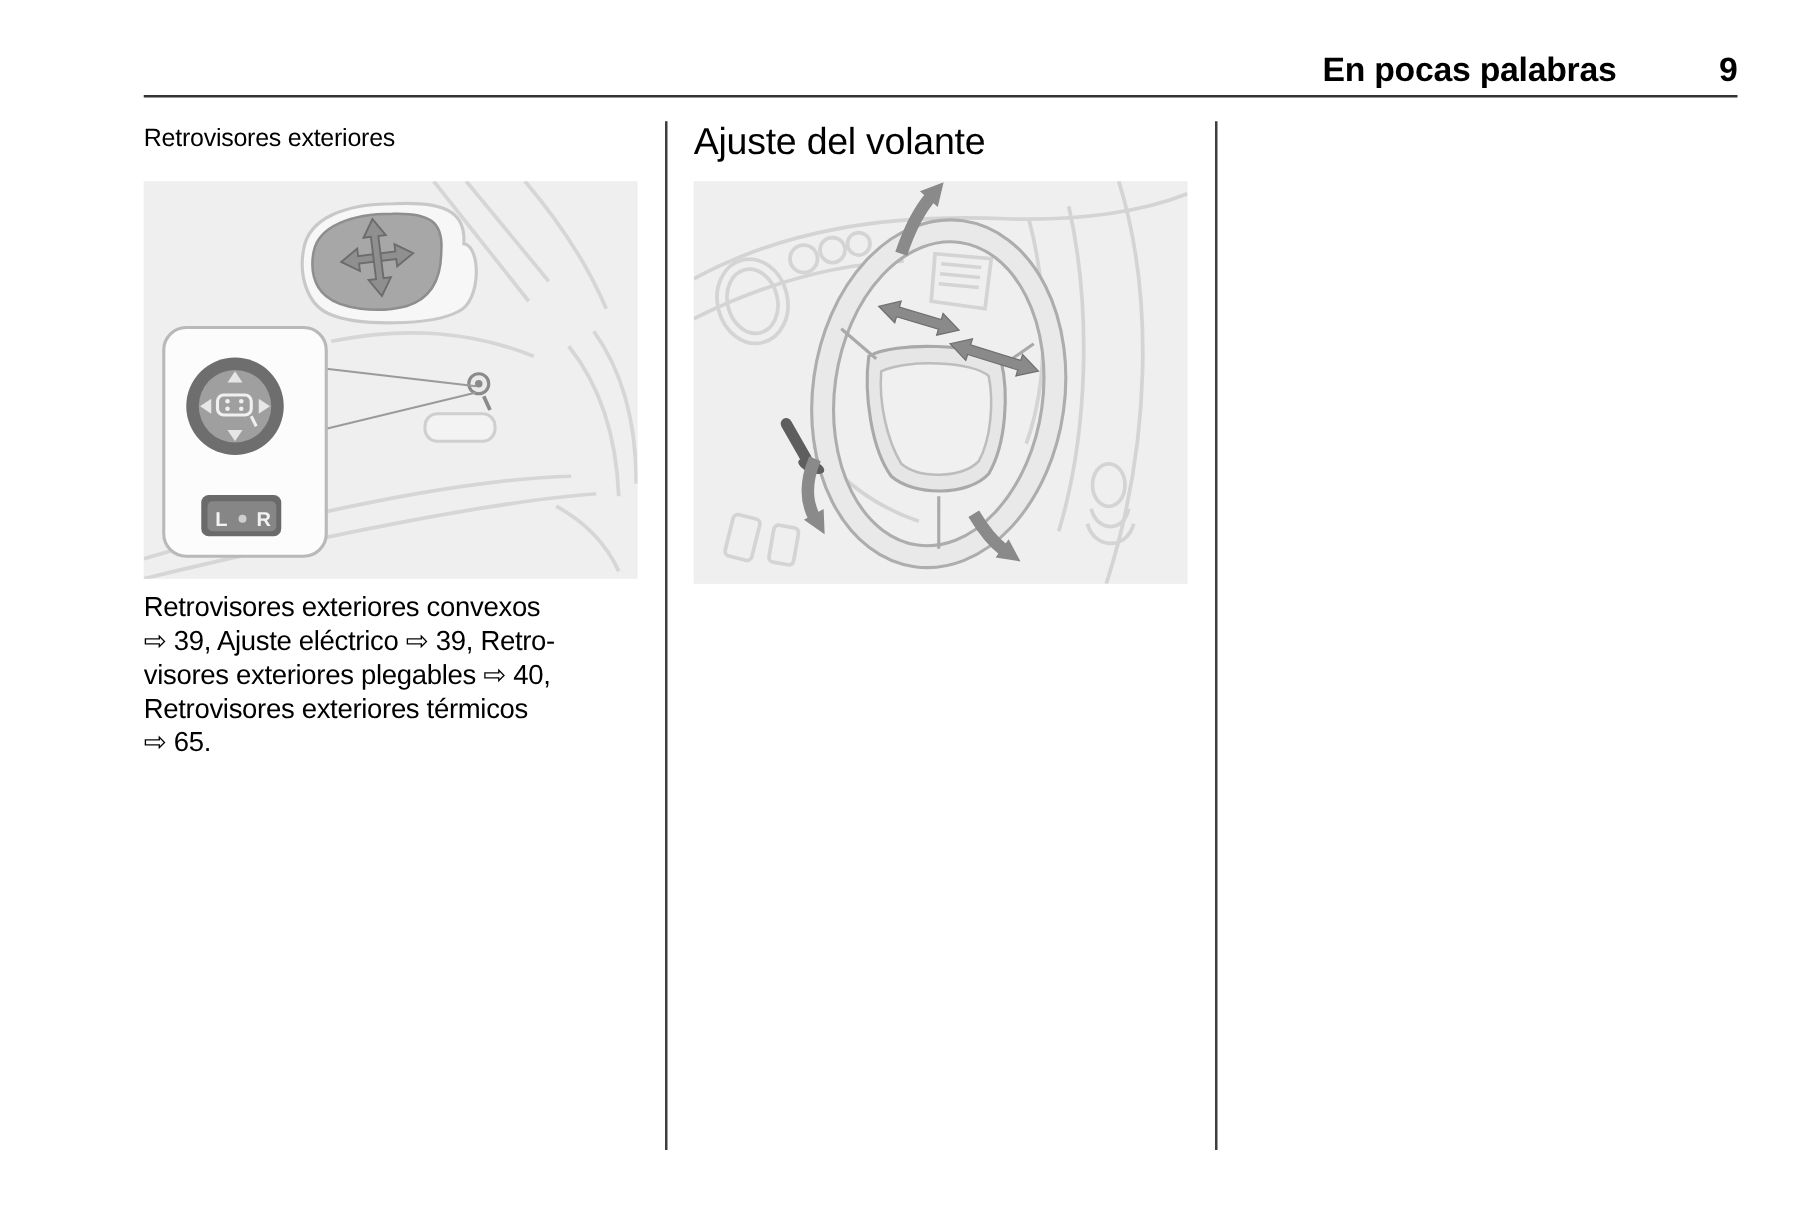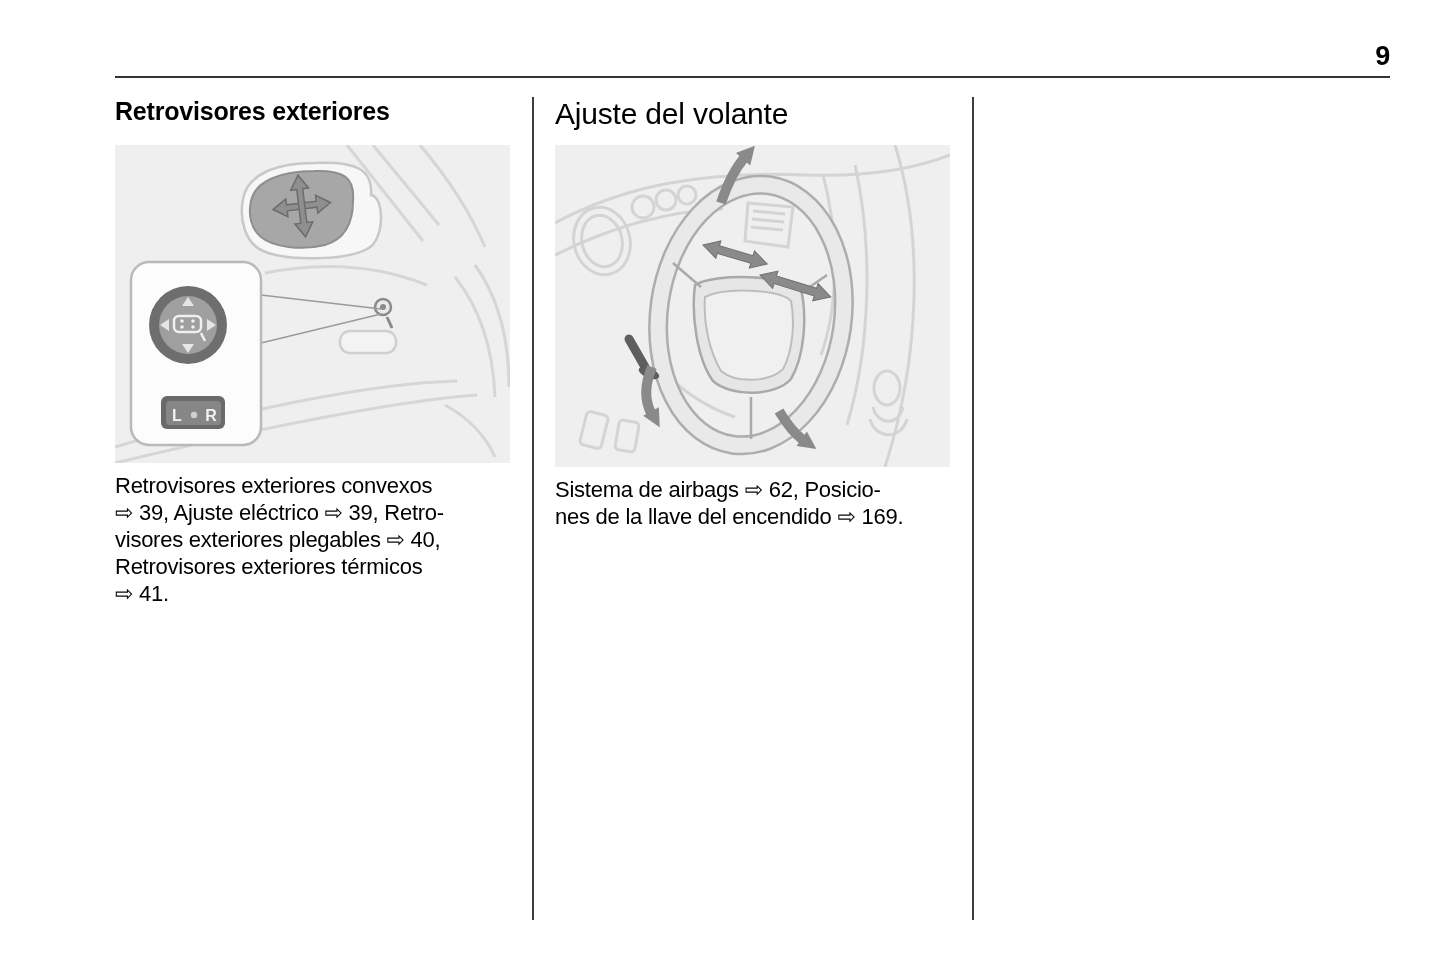--- a/index.html
+++ b/index.html
@@ -15,37 +15,38 @@
     padding-bottom:5px;border-bottom:2px solid #333;
     letter-spacing:-0.2px;
   }
   .columns{
     position:absolute;left:115px;top:97px;width:1275px;
     display:grid;grid-template-columns:395px 45px 395px 45px 395px;
   }
   .gap{display:flex;justify-content:center;align-items:flex-start}
   .divider{width:2px;height:823px;background:#3e3e3e}
   .col{min-height:823px}
-  .h-small{font-size:25px;line-height:28px;margin:0 0 20px;font-weight:bold;letter-spacing:-0.2px}
+  .h-small{font-size:20px;line-height:28px;margin:0 0 20px;font-weight:normal;letter-spacing:-0.2px}
   .h-large{font-size:30px;line-height:34px;margin:0 0 14px;font-weight:normal;letter-spacing:-0.2px}
   .fig-wrap{margin:0}
   .fig{display:block;background:#efefef}
   .body{
     font-size:22px;line-height:27px;margin:23px 0 0;
     white-space:pre-line;letter-spacing:-0.25px;
   }
   .refs{margin-top:9px}
   svg text{font-family:"Liberation Sans", sans-serif}
 </style>
 </head>
 <body>
 
 <div class="page">
 
   <header class="header">
+    <span>En pocas palabras</span>
     <span>9</span>
   </header>
 
   <main class="columns">
 
     <section class="col">
       <h2 class="h-small">Retrovisores exteriores</h2>
 
       <figure class="fig-wrap">
         <svg class="fig" width="395" height="318" viewBox="0 0 395 318">
@@ -107,21 +108,21 @@
               <text x="96" y="276" text-anchor="middle" font-size="16" font-weight="bold" fill="#f2f2f2">R</text>
             </g>
           </g>
         </svg>
       </figure>
 
       <p class="body refs">Retrovisores exteriores convexos
 ⇨ 39, Ajuste eléctrico ⇨ 39, Retro-
 visores exteriores plegables ⇨ 40,
 Retrovisores exteriores térmicos
-⇨ 41.</p>
+⇨ 65.</p>
     </section>
 
     <div class="gap">
       <div class="divider"></div>
     </div>
 
     <section class="col">
       <h2 class="h-large">Ajuste del volante</h2>
 
       <figure class="fig-wrap">
@@ -178,22 +179,20 @@
 
             <path d="M97,222 Q86,248 96,268" stroke="#8a8a8a" stroke-width="10" fill="none"></path>
             <polygon points="104.7,282.3 88.1,270.8 103.9,262.2"></polygon>
 
             <path d="M224,266 Q236,286 248,295" stroke="#8a8a8a" stroke-width="10" fill="none"></path>
             <polygon points="261.4,304.1 241.5,301 251.9,286.4"></polygon>
           </g>
         </svg>
       </figure>
 
-      <p class="body refs">Sistema de airbags ⇨ 62, Posicio-
-nes de la llave del encendido ⇨ 169.</p>
     </section>
 
     <div class="gap">
       <div class="divider"></div>
     </div>
 
     <section class="col col-empty"></section>
 
   </main>
 </div>

